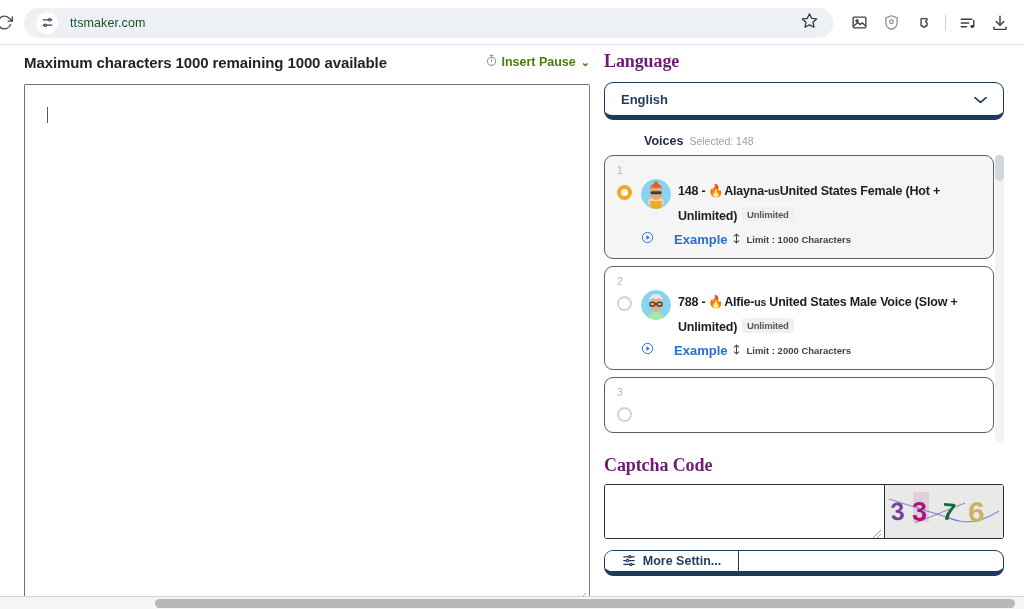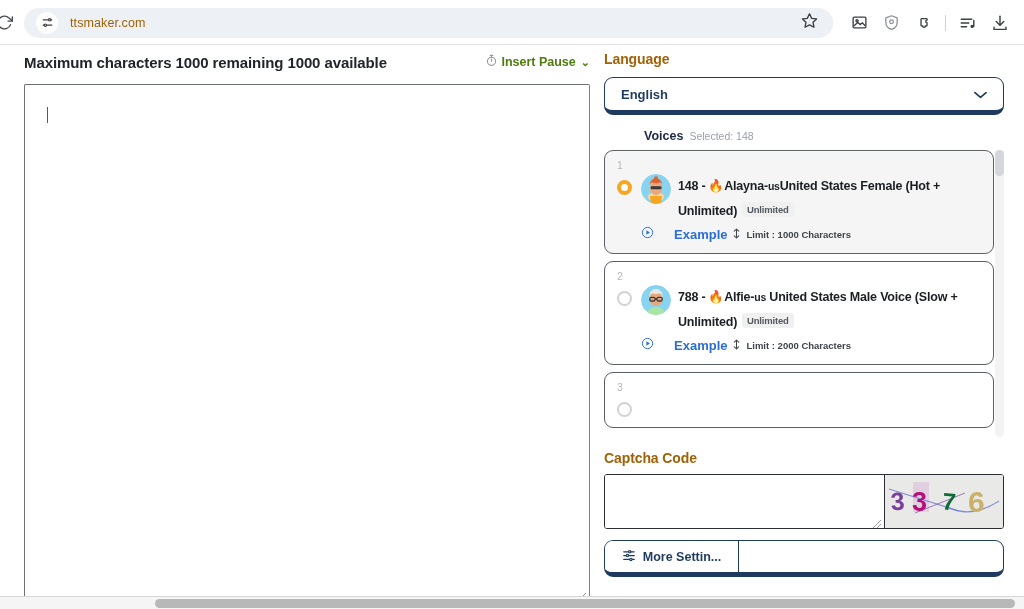--- a/index.html
+++ b/index.html
@@ -31,21 +31,21 @@
     background: #edf0f5; border-radius: 15px;
     display: flex; align-items: center; padding: 0 12px;
   }
   .site-chip {
     width: 22px; height: 22px; border-radius: 50%;
     background: #ffffff;
     display: flex; align-items: center; justify-content: center;
     flex: none;
   }
   .omni-url {
-    margin-left: 12px; font-size: 12.5px; color: #a16207;
+    margin-left: 12px; font-size: 12.5px; color: #14532d;
     letter-spacing: .1px;
   }
   .star-wrap {
     width: 48px; height: 30px; border-radius: 15px; background: #edf0f5;
     display: flex; align-items: center; justify-content: center;
     margin-left: -58px; margin-right: 10px; flex: none;
   }
   .tb-icons { display: flex; align-items: center; gap: 0; padding-right: 8px; }
   .tb-btn {
     width: 32px; height: 32px; display: flex; align-items: center;
@@ -102,21 +102,21 @@
   .page-hthumb {
     position: absolute; left: 155px; top: 2px; width: 860px; height: 9px;
     background: #b8b8b8; border-radius: 5px;
   }
 
   
   .right-col {
     position: absolute; left: 604px; top: 6px; width: 400px;
   }
   .field-label {
-    font-size: 14px; font-weight: bold; color: #a16207; letter-spacing: -.1px;
+    font-size: 18px; font-weight: bold; color: #701a75; letter-spacing: -.1px; font-family: Liberation Serif, serif;
   }
   .lang-select {
     position: relative; margin-top: 10px;
     height: 38px; width: 400px;
     background: #ffffff;
     border: 1.5px solid #1e3a5f;
     border-bottom-width: 5px;
     border-radius: 9px;
     display: flex; align-items: center; padding: 0 16px;
   }
@@ -202,21 +202,21 @@
   .captcha-input {
     flex: 1; position: relative; background: #ffffff;
     border-right: 1.5px solid #2b2f35;
   }
   .captcha-img {
     width: 118px; background: #e9e9e7;
     position: relative; flex: none;
   }
 
   .btn-row {
-    margin-top: 11px; width: 400px; height: 37px;
+    margin-top: 11px; width: 400px; height: 26px;
     display: flex; border: 1.5px solid #1e3a5f; border-bottom-width: 5px;
     border-radius: 9px; overflow: hidden;
   }
   .more-btn {
     width: 134px; background: #ffffff;
     display: flex; align-items: center; justify-content: center; gap: 7px;
     font-size: 12.5px; font-weight: bold; color: #1e3a5f;
     border-right: 1.5px solid #1e3a5f;
   }
   .convert-btn {

